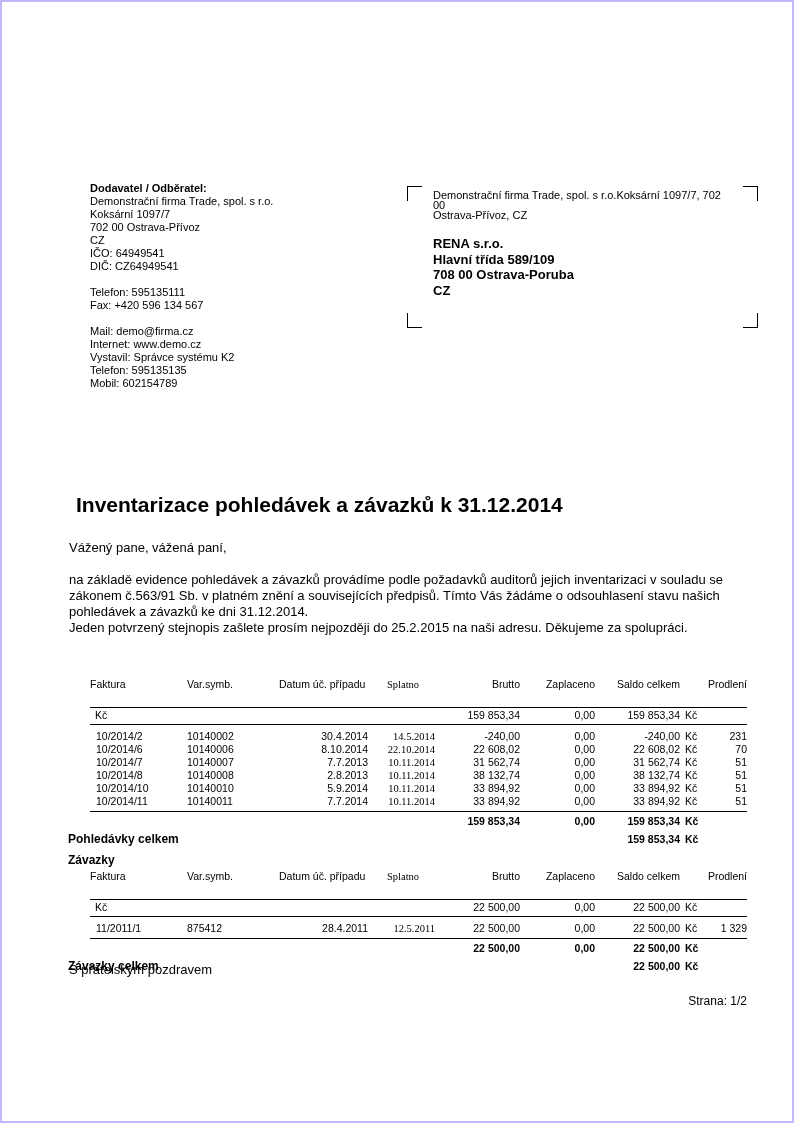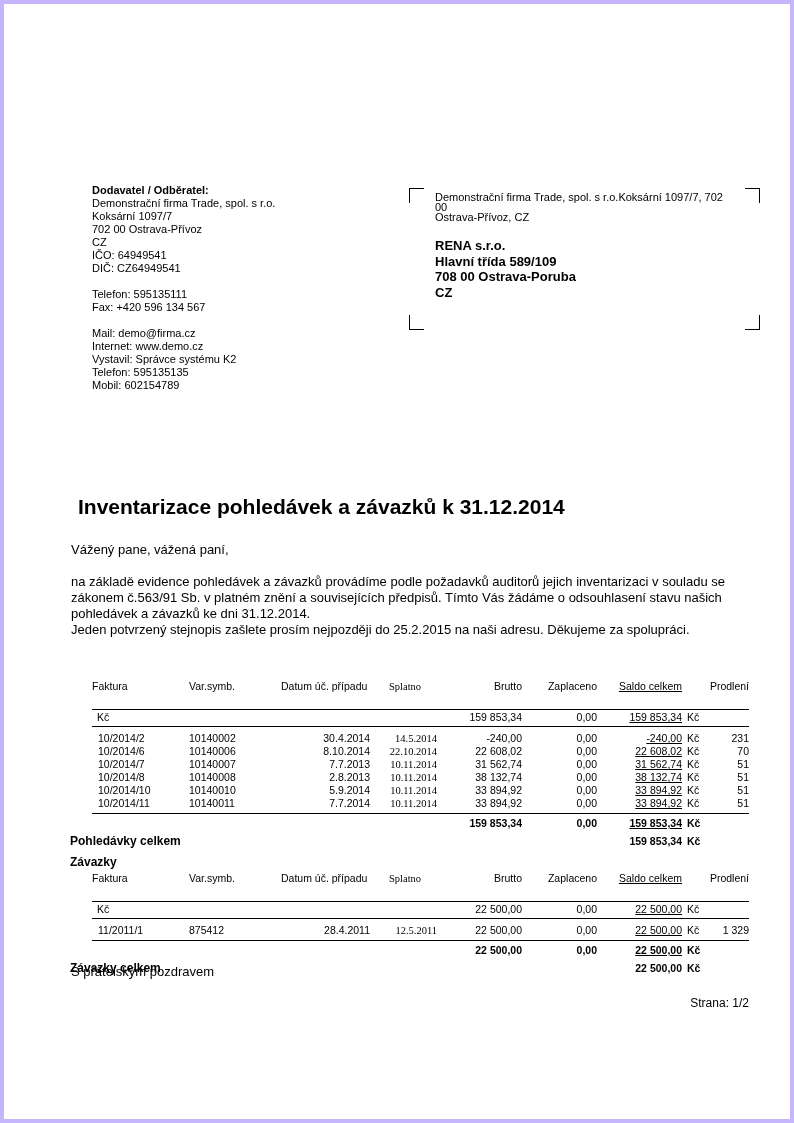--- a/index.html
+++ b/index.html
@@ -1,21 +1,21 @@
 <!DOCTYPE html>
 <html><head>
 <meta charset="utf-8">
 <style>
   * { margin:0; padding:0; box-sizing:border-box; }
   html,body { background:#fff; }
   .page {
     position:relative;
     width:794px; height:1123px;
     background:#fff;
-    border:4px solid #c4b5fd;
+    border:2px solid #c4b5fd;
     font-family:"Liberation Sans", sans-serif;
     color:#000;
     overflow:hidden;
   }
   .b { font-weight:bold; }
 
   
   .supplier { position:absolute; left:88px; top:180px; font-size:11px; line-height:13px; }
   .supplier .gap { height:13px; }
 
@@ -41,21 +41,21 @@
   .section-title { font-size:12px; font-weight:bold; margin-bottom:3px; }
 
   .tbl { margin-left:22px; width:657px; }
   .trow { display:flex; align-items:baseline; line-height:13px; }
   .c-fak { width:97px; }
   .c-var { width:92px; }
   .c-dat { width:96px; text-align:right; padding-right:7px; white-space:nowrap; }
   .c-spl { width:60px; text-align:right; white-space:nowrap;font-family:Liberation Serif, serif; }
   .c-bru { width:85px; text-align:right; }
   .c-zap { width:75px; text-align:right; }
-  .c-sal { width:85px; text-align:right;text-decoration:underline; }
+  .c-sal { width:85px; text-align:right; }
   .c-cur { width:22px; padding-left:5px; }
   .c-pro { width:45px; text-align:right; }
 
   .thead { border-bottom:1px solid #000; padding-bottom:16px; }
   .thead .c-dat { text-align:left; padding-right:0; }
   .thead .c-spl { text-align:left; padding-left:12px; }
   .tcur  { border-bottom:1px solid #000; padding:1px 0 2px; }
   .tcur .c-fak { padding-left:5px; }
   .tbody { border-bottom:1px solid #000; padding:5px 0 3px; }
   .data .c-fak { padding-left:6px; }

